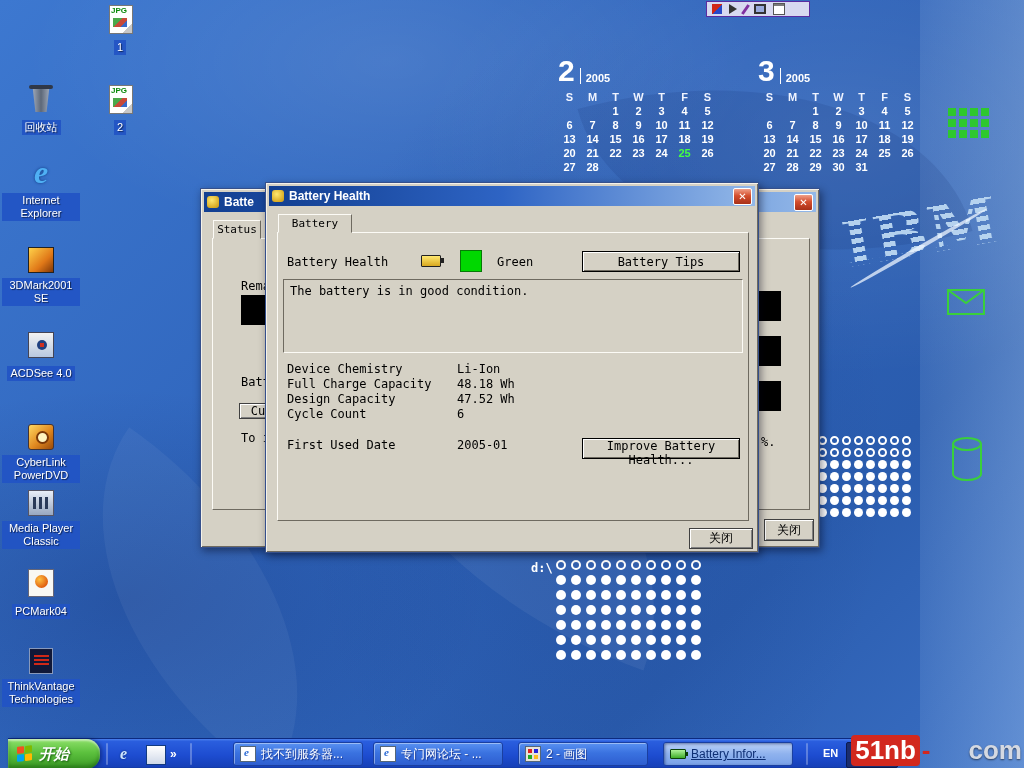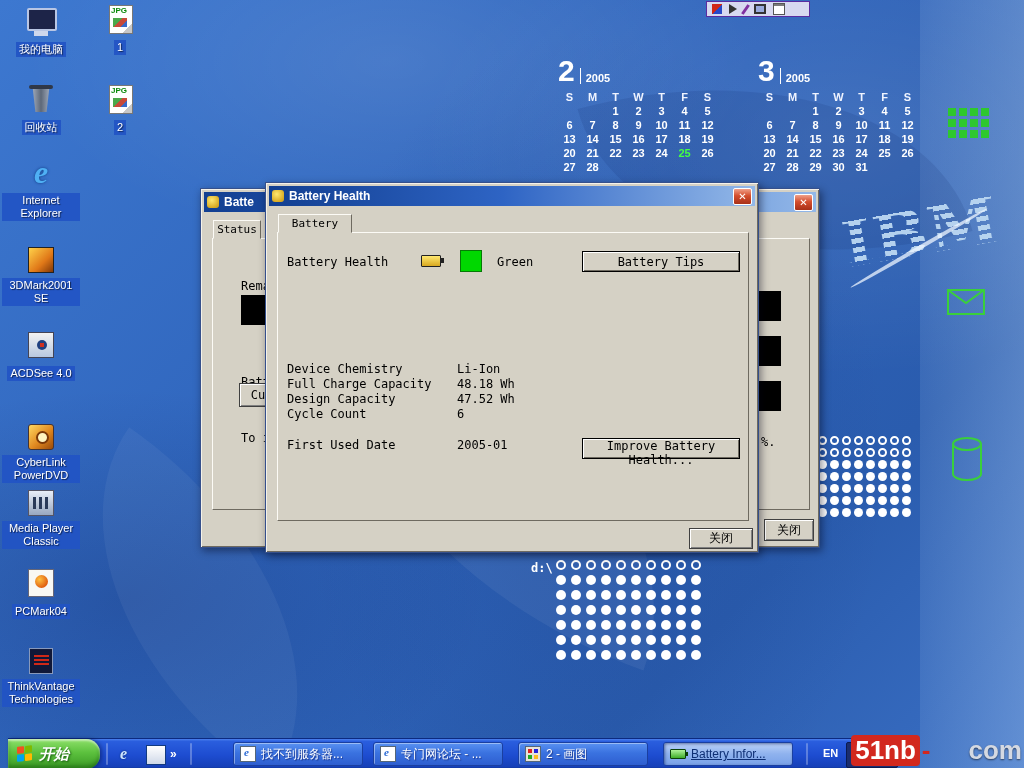--- a/index.html
+++ b/index.html
@@ -388,24 +388,20 @@
         <span class="cal-cell">27</span>
         <span class="cal-cell">28</span>
         <span class="cal-cell">29</span>
         <span class="cal-cell">30</span>
         <span class="cal-cell">31</span>
         <span class="cal-cell"></span>
         <span class="cal-cell"></span>
       </div>
   </div>
 
-  <div class="dicon" style="top:6px">
-    <div class="ic ic-computer"></div>
-    <div class="dlabel">我的电脑</div>
-  </div>
   <div class="dicon" style="top:84px">
     <div class="ic ic-recycle"></div>
     <div class="dlabel">回收站</div>
   </div>
   <div class="dicon" style="top:160px">
     <div class="ic ic-ie"></div>
     <div class="dlabel">Internet Explorer</div>
   </div>
   <div class="dicon" style="top:245px">
     <div class="ic ic-3dmark"></div>
@@ -453,21 +449,21 @@
           <span class="x"></span>
         </span>
     </div>
     <div class="tab" style="left:12px;top:31px;width:48px">
       <span>Status</span>
     </div>
     <div class="tabpage" style="left:11px;top:49px;width:598px;height:272px">
       <div class="mono" style="position:absolute;left:28px;top:40px;white-space:nowrap">Remai</div>
       <div style="position:absolute;left:28px;top:56px;width:30px;height:30px;background:#000"></div>
       <div class="mono" style="position:absolute;left:28px;top:136px;white-space:nowrap">Batte</div>
-      <button class="btn" style="position:absolute;left:26px;top:144px;width:38px;height:24px">Cu</button>
+      <button class="btn" style="position:absolute;left:26px;top:164px;width:38px;height:16px">Cu</button>
       <div class="mono" style="position:absolute;left:28px;top:192px;white-space:nowrap">To i</div>
       <div style="position:absolute;left:546px;top:52px;width:22px;height:30px;background:#000"></div>
       <div style="position:absolute;left:546px;top:97px;width:22px;height:30px;background:#000"></div>
       <div style="position:absolute;left:546px;top:142px;width:22px;height:30px;background:#000"></div>
       <div class="mono" style="position:absolute;left:548px;top:196px">%.</div>
     </div>
     <button class="btn" style="position:absolute;left:563px;top:330px;width:50px;height:22px">关闭</button>
   </div>
 
   <div class="win" style="left:265px;top:182px;width:494px;height:371px;z-index:6">
@@ -481,20 +477,23 @@
     <div class="tab" style="left:12px;top:31px;width:74px">
       <span>Battery</span>
     </div>
     <div class="tabpage" style="left:11px;top:49px;width:472px;height:289px">
       <div class="mono" style="position:absolute;left:9px;top:22px">Battery Health</div>
       <span class="bat-glyph" style="left:143px;top:22px"></span>
       <span class="green-led" style="left:182px;top:17px"></span>
       <div class="mono" style="position:absolute;left:219px;top:22px">Green</div>
       <button class="btn btn-cmd" style="position:absolute;left:304px;top:18px;width:158px;height:21px">Battery Tips</button>
 
+      <div class="sunken" style="position:absolute;left:5px;top:46px;width:460px;height:74px;box-sizing:border-box">
+        <div class="mono" style="padding:4px 6px">The battery is in good condition.</div>
+      </div>
 
       <div class="row mono" style="top:129px">
         <span class="rl">Device Chemistry</span>
         <span class="rv">Li-Ion</span>
       </div>
       <div class="row mono" style="top:144px">
         <span class="rl">Full Charge Capacity</span>
         <span class="rv">48.18 Wh</span>
       </div>
       <div class="row mono" style="top:159px">

